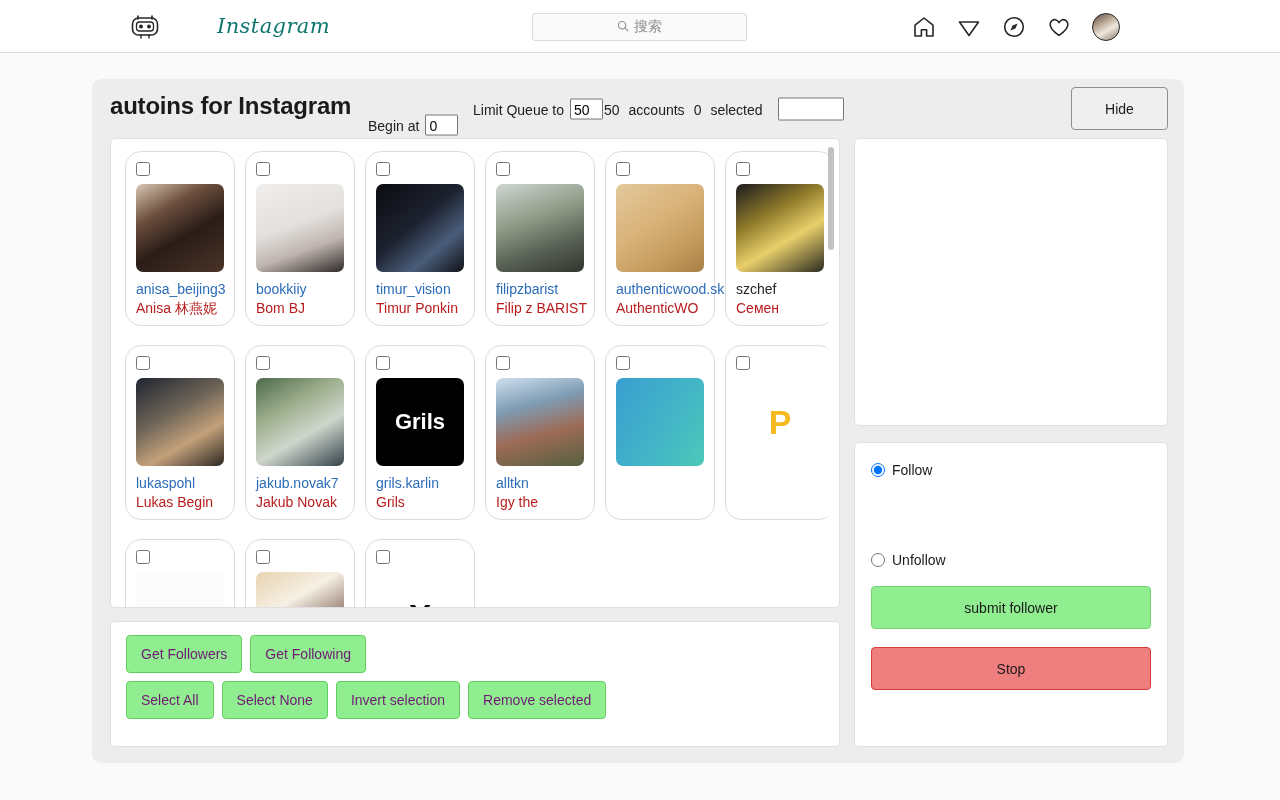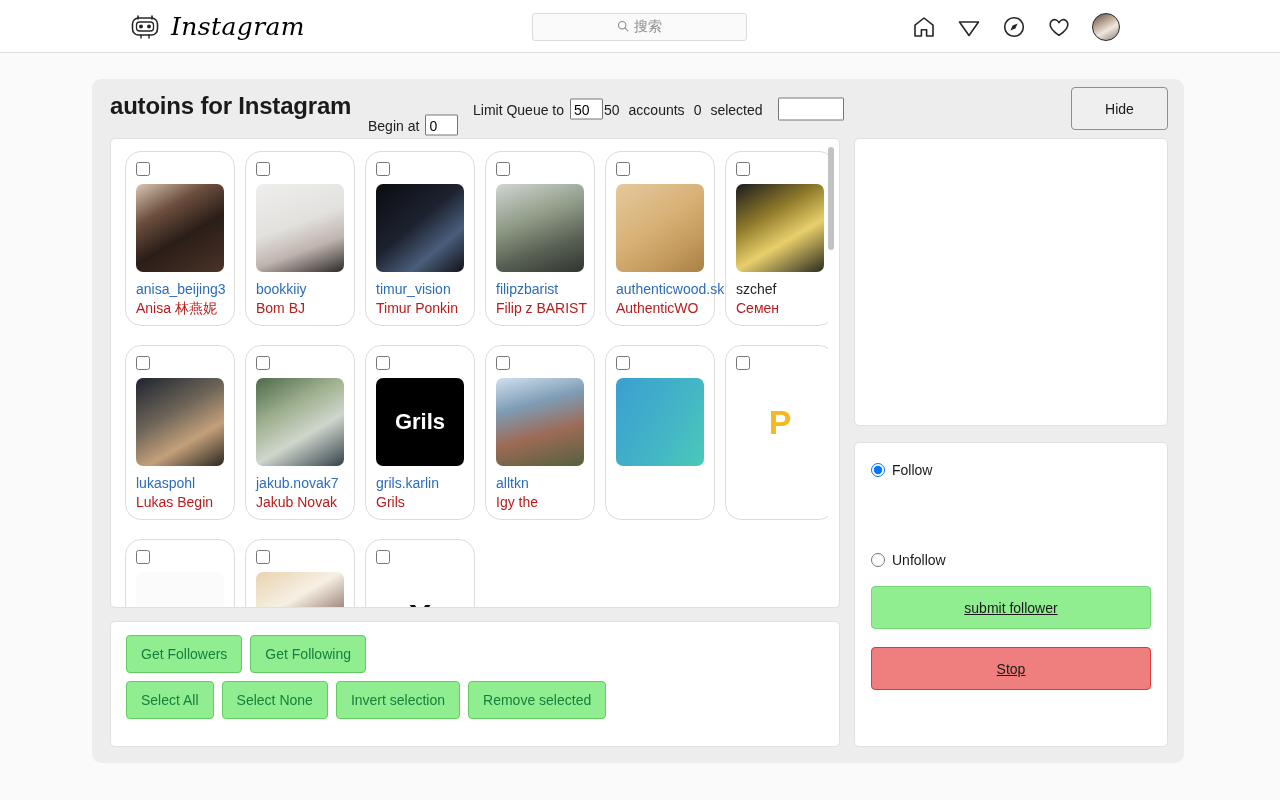--- a/index.html
+++ b/index.html
@@ -16,22 +16,22 @@
   #topnav {
     height:53px; background:#fff;
     border-bottom:1px solid #dbdbdb;
     display:flex; align-items:center;
     position:relative;
   }
   #brand { display:flex; align-items:center; gap:9px; margin-left:128px; }
   #brand .bot { width:34px; height:34px; }
   #brand .wordmark {
     font-family:"DejaVu Serif", serif;
-    font-size:25px; font-style:italic; font-weight:400;
-    letter-spacing:.4px; color:#000000;
+    font-size:21px; font-style:italic; font-weight:400;
+    letter-spacing:.4px; color:#0f766e;margin-left:46px;
   }
   #searchbox {
     position:absolute; left:532px; top:13px;
     width:215px; height:28px;
     background:#fafafa; border:1px solid #dbdbdb; border-radius:3px;
     display:flex; align-items:center; justify-content:center; gap:5px;
     color:#8e8e8e; font-size:14px;
   }
   #navicons {
     position:absolute; right:160px; top:0; height:53px;
@@ -113,42 +113,42 @@
     background:#c2c2c2; border-radius:3px;
   }
 
   #btncard {
     position:absolute; left:0; top:483px; width:730px; height:126px;
     background:#fff; border:1px solid #e0e0e0; border-radius:5px;
     padding:13px 0 0 15px;
   }
   .gbtn {
     background:#90ee90; border:1px solid #5fce5f; border-radius:4px;
-    font-family:"Liberation Sans", sans-serif; font-size:14px; color:#15803d;
+    font-family:"Liberation Sans", sans-serif; font-size:14px; color:#701a75;
     height:38px; padding:0 14px; margin:0 8px 8px 0; cursor:pointer;
   }
   .brow { display:flex; }
 
   #rightcol { position:absolute; left:744px; top:0; width:314px; }
   #logbox {
     width:314px; height:288px; background:#fff;
     border:1px solid #e0e0e0; border-radius:5px;
   }
   #ctlbox {
     margin-top:16px; width:314px; height:305px; background:#fff;
     border:1px solid #e0e0e0; border-radius:5px;
     padding:19px 16px 0 16px;
   }
   #radios { display:flex; justify-content:center; gap:74px; font-size:14px; color:#1a1a1a;flex-direction:column; }
   #radios label { display:flex; align-items:center; gap:7px; cursor:pointer; }
   #radios input[type=radio]{ width:14px; height:14px; margin:0; }
   .wbtn {
     display:block; width:100%; height:43px; margin-top:18px;
     border-radius:4px; font-family:"Liberation Sans", sans-serif;
-    font-size:14px; color:#1a1a1a; cursor:pointer;text-decoration:underline;
+    font-size:14px; color:#1a1a1a; cursor:pointer;
   }
   #submitbtn { background:#90ee90; border:1px solid #74d574; }
   #stopbtn   { background:#ef7f7f; border:1px solid #d93b3b; }
 </style>
 </head>
 <body>
 
 <div id="topnav">
 
   <div id="brand">

